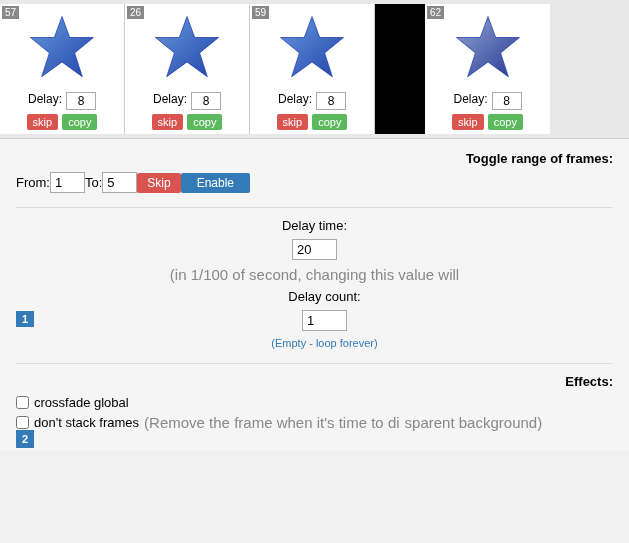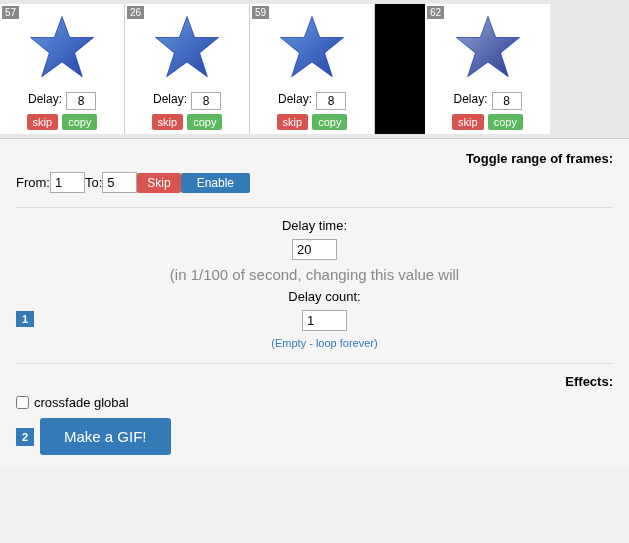--- a/index.html
+++ b/index.html
@@ -388,20 +388,25 @@
   <hr class="divider">
 
   <div class="section-effects">
     <div class="section-label">Effects:</div>
 
     <div class="checkbox-row">
       <input type="checkbox" style="">
       <span>crossfade global</span>
     </div>
 
+    <div class="checkbox-row">
+      <input type="checkbox" style="">
+      <span>don't stack frames</span>
+      <span class="hint-text">(Remove the frame when it's time to di</span>
+      <span class="hint-text">sparent background)</span>
+    </div>
   </div>
 
   <div class="make-gif-wrap" style="position:relative; padding-left:24px; margin-top:4px;">
     <span class="badge-2" style="position:absolute;left:0;top:50%;transform:translateY(-50%);background:#337ab7;color:#fff;font-size:11px;font-weight:bold;padding:3px 5px;min-width:18px;text-align:center;">2</span>
-    <button class="btn-make-gif">Make a GIF!</button>
   </div>
 
 </div>
 
 </body></html>

